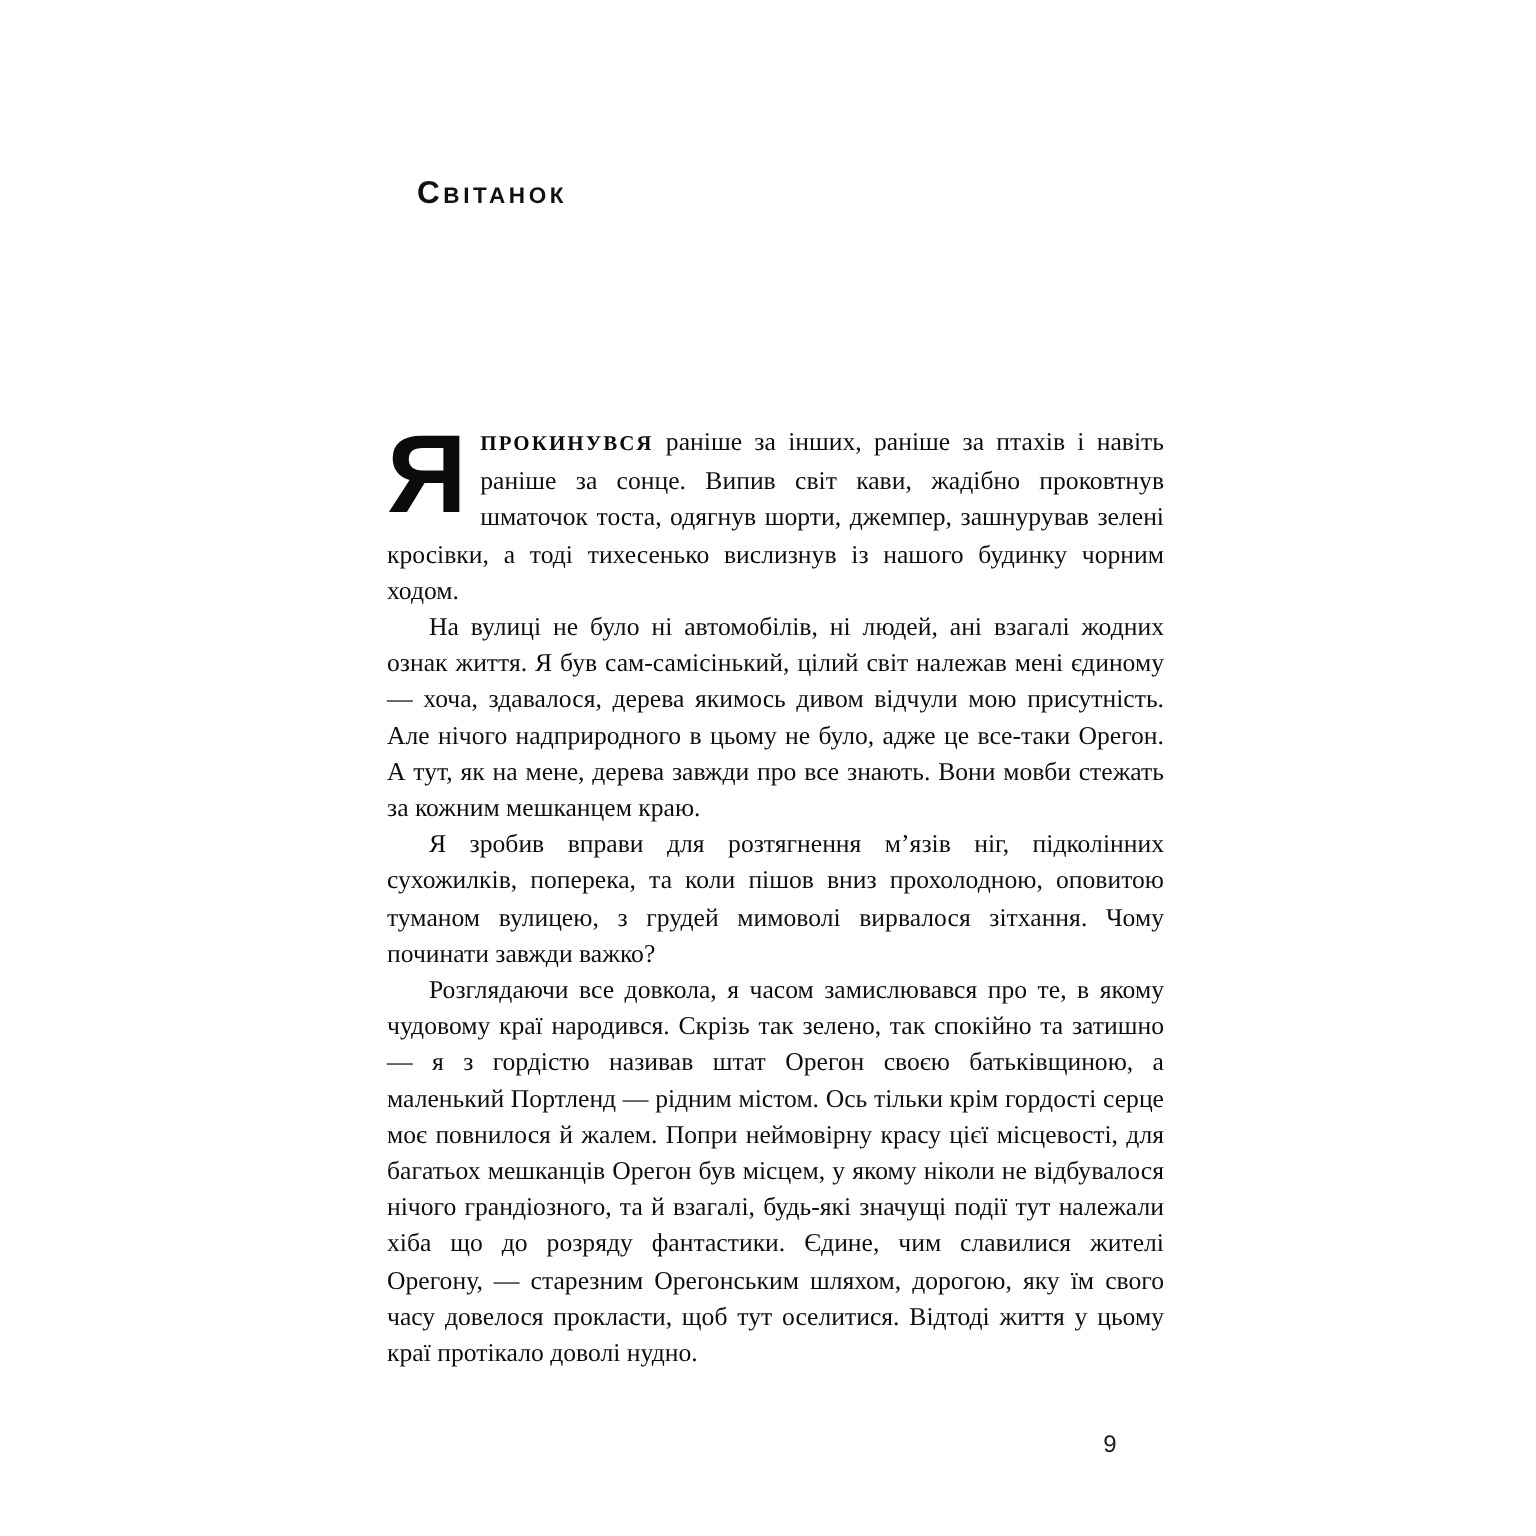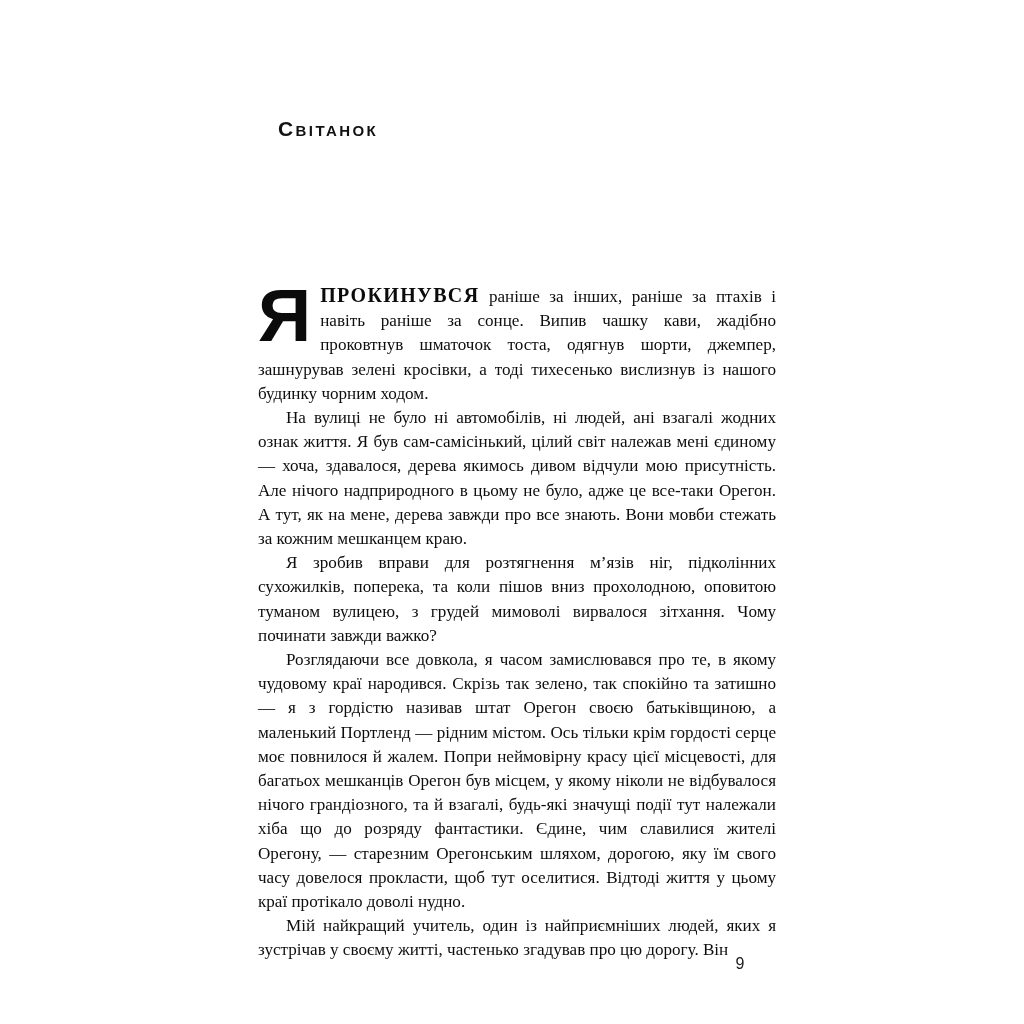--- a/index.html
+++ b/index.html
@@ -77,21 +77,21 @@
     font-family: "Liberation Sans", "DejaVu Sans", sans-serif;
     font-weight: 700;
     font-size: 74px;
     line-height: 0.84;
     margin: 2px 9px 0 0;
     color: #0b0b0b;
   }
 
   .lead-in {
     font-weight: 700;
-    font-size: 20px;
+    font-size: 14px;
     letter-spacing: 1.35px;
     text-transform: uppercase;
     color: #0b0b0b;
   }
 
   
   .folio {
     position: absolute;
     left: 0;
     top: 955px;
@@ -109,30 +109,29 @@
 </head>
 <body>
 
 <div class="page">
 
   <h1 class="chapter-title">Світанок</h1>
 
   <div class="textblock">
 
     <p class="first">
-      <span class="dropcap">Я</span><span class="lead-in">прокинувся</span><span> раніше за інших, раніше за птахів і навіть раніше за сонце. Випив чашку кави, жадібно проковтнув шматочок тоста, одягнув шорти, джемпер, зашнурував зелені кросівки, а тоді тихесенько вислизнув із нашого будинку чорним ходом.</span>
+      <span class="dropcap">Я</span><span class="lead-in">прокинувся</span><span> раніше за інших, раніше за птахів і навіть раніше за сонце. Випив світ кави, жадібно проковтнув шматочок тоста, одягнув шорти, джемпер, зашнурував зелені кросівки, а тоді тихесенько вислизнув із нашого будинку чорним ходом.</span>
     </p>
 
     <p>На вулиці не було ні автомобілів, ні людей, ані взагалі жодних ознак життя. Я був сам-самісінький, цілий світ належав мені єдиному — хоча, здавалося, дерева якимось дивом відчули мою присутність. Але нічого надприродного в цьому не було, адже це все-таки Орегон. А тут, як на мене, дерева завжди про все знають. Вони мовби стежать за кожним мешканцем краю.</p>
 
     <p>Я зробив вправи для розтягнення м’язів ніг, підколінних сухожилків, поперека, та коли пішов вниз прохолодною, оповитою туманом вулицею, з грудей мимоволі вирвалося зітхання. Чому починати завжди важко?</p>
 
     <p>Розглядаючи все довкола, я часом замислювався про те, в якому чудовому краї народився. Скрізь так зелено, так спокійно та затишно — я з гордістю називав штат Орегон своєю батьківщиною, а маленький Портленд — рідним містом. Ось тільки крім гордості серце моє повнилося й жалем. Попри неймовірну красу цієї місцевості, для багатьох мешканців Орегон був місцем, у якому ніколи не відбувалося нічого грандіозного, та й взагалі, будь-які значущі події тут належали хіба що до розряду фантастики. Єдине, чим славилися жителі Орегону, — старезним Орегонським шляхом, дорогою, яку їм свого часу довелося прокласти, щоб тут оселитися. Відтоді життя у цьому краї протікало доволі нудно.</p>
 
-    <p>Мій найкращий учитель, один із найприємніших людей, яких я зустрічав у своєму житті, частенько згадував про цю дорогу. Він</p>
 
   </div>
 
   <div class="folio">
     <span class="folio-inner">9</span>
   </div>
 
 </div>
 
 </body></html>

